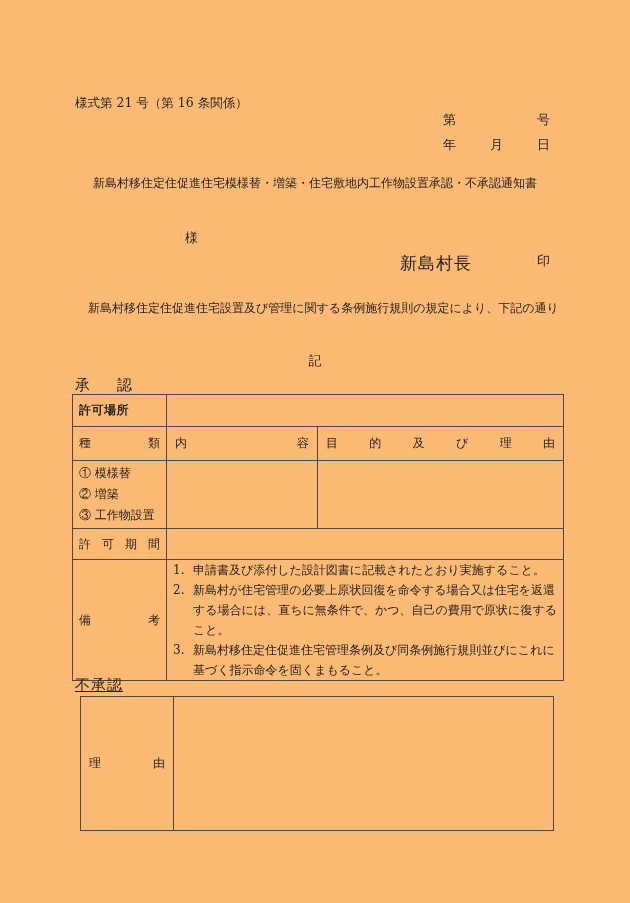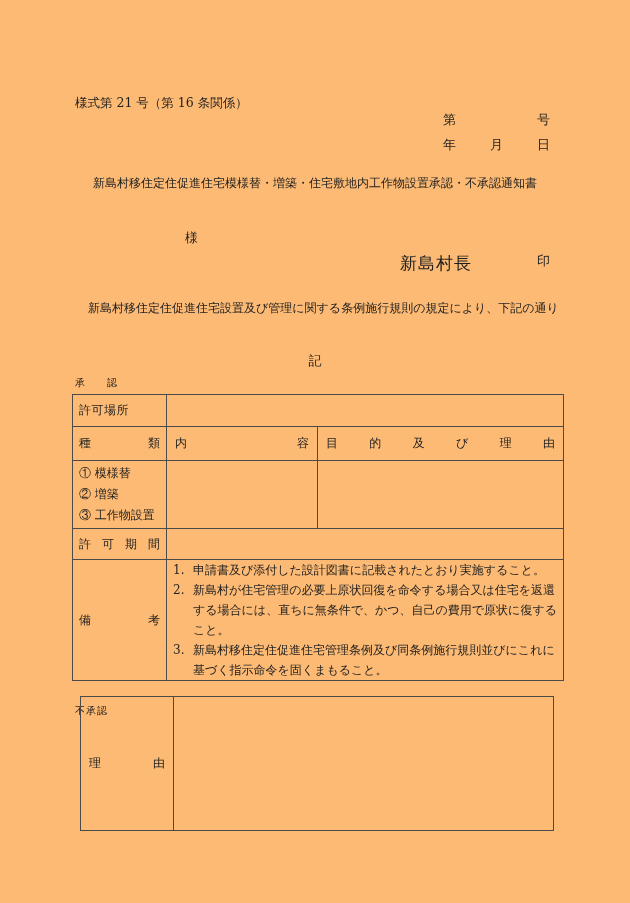--- a/index.html
+++ b/index.html
@@ -27,32 +27,32 @@
   .issuer-line { left: 0; top: 252px; width: 630px; height: 16px; }
   .issuer { position: absolute; left: 400px; top: 0; font-size: 17px; letter-spacing: 1px; }
   .seal { position: absolute; left: 537px; top: 0; font-size: 13px; }
 
   .body-par { left: 75px; top: 296px; width: 490px; }
   .body-par .line { white-space: nowrap; line-height: 25px; }
   .body-par .line.l1 { padding-left: 13px; }
   .body-par .line.l2 { letter-spacing: 3.5px; }
 
   .record-marker { left: 0; top: 352px; width: 630px; text-align: center; font-size: 13px; }
-  .section-label { font-size: 10px; }
+  .section-label { font-size: 15px; }
   .approval-label { left: 75px; top: 376px; letter-spacing: 6px; }
-  .disapproval-label { left: 75px; top: 704px; letter-spacing: 1px; }
+  .disapproval-label { left: 75px; top: 676px; letter-spacing: 1px; text-decoration: underline; }
 
   table.form { border-collapse: collapse; table-layout: fixed; background: transparent; }
   table.form td { border: 1px solid #4a4a4a; padding: 0 6px; vertical-align: middle; font-size: 12px; }
 
   .approval-table { position: absolute; left: 72px; top: 394px; width: 491px; }
   .disapproval-table { position: absolute; left: 80px; top: 696px; width: 473px; }
 
   .spread { text-align: justify; text-align-last: justify; }
-  td.label-cell { letter-spacing: 0.5px; }
+  td.label-cell { letter-spacing: 0.5px; font-weight: bold; }
 
   .type-options { line-height: 21px; padding: 2px 0; }
   .type-options div { white-space: nowrap; }
 
   .remarks-cell { padding: 2px 4px 2px 6px; vertical-align: middle; }
   .remarks-list { margin: 0; padding: 0; list-style: none; }
   .remarks-list li { display: flex; line-height: 20px; }
   .remarks-list .num { width: 20px; flex: 0 0 20px; }
   .remarks-list .txt { flex: 1; }
 

